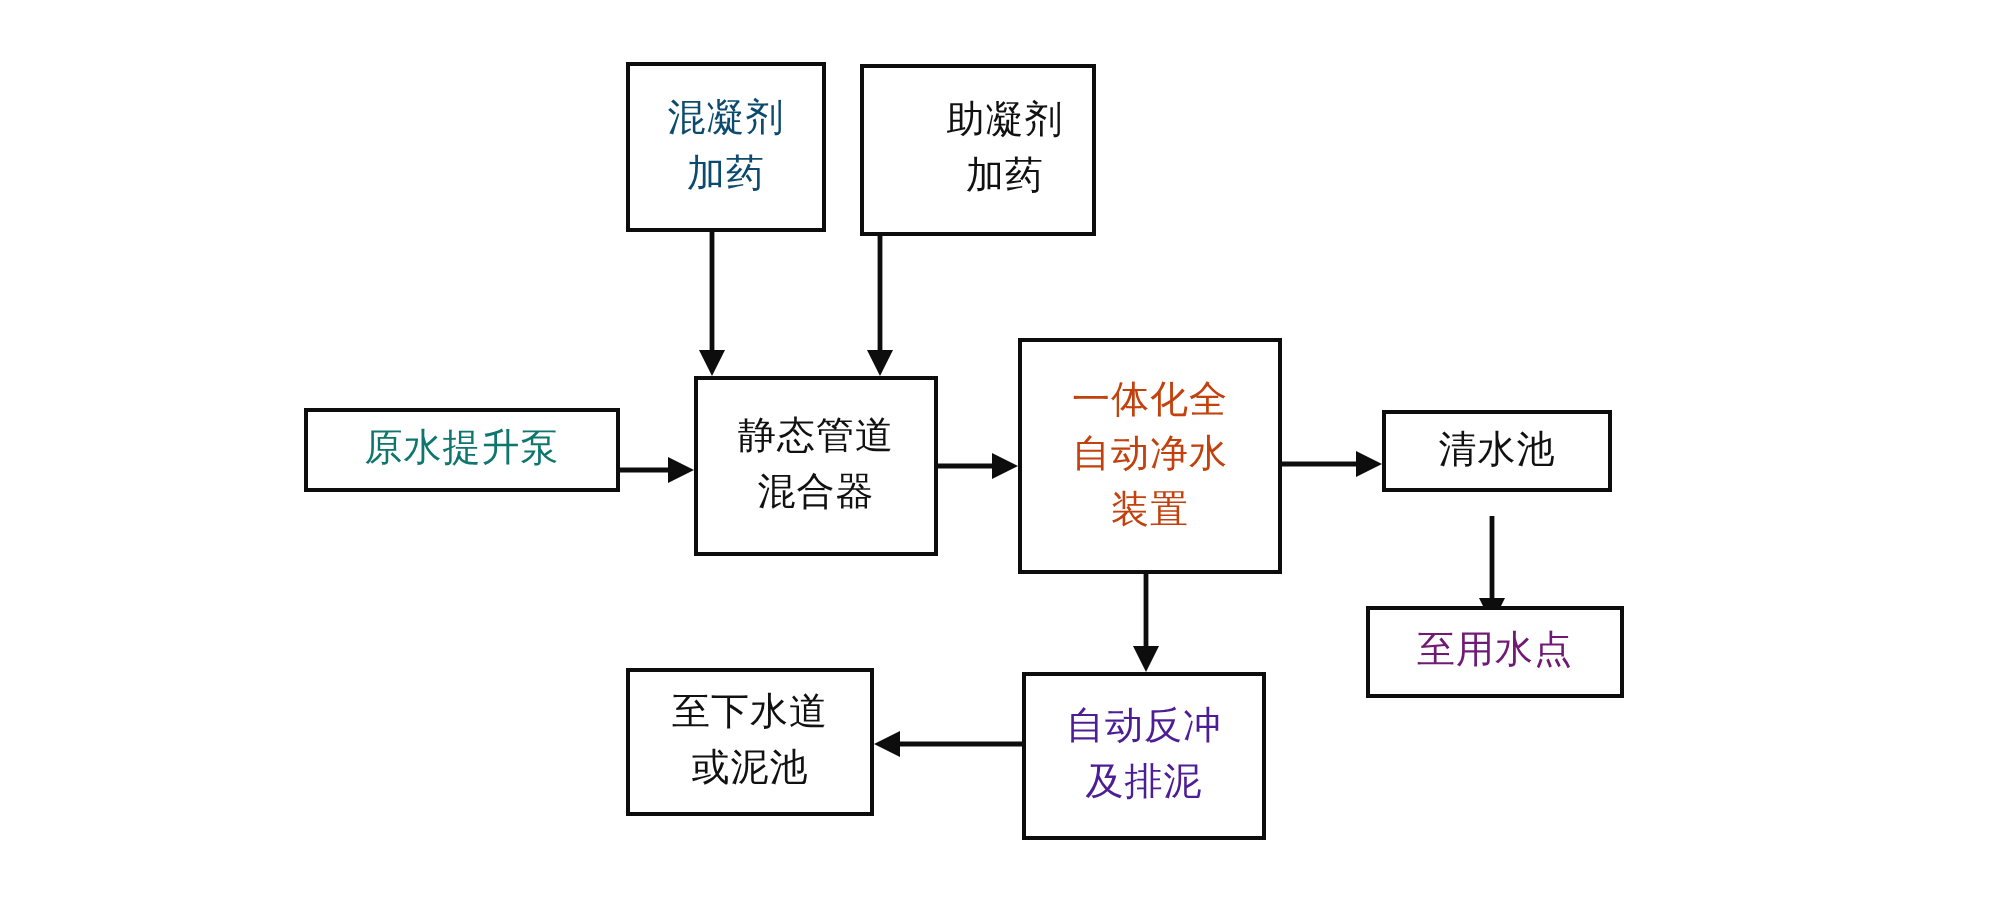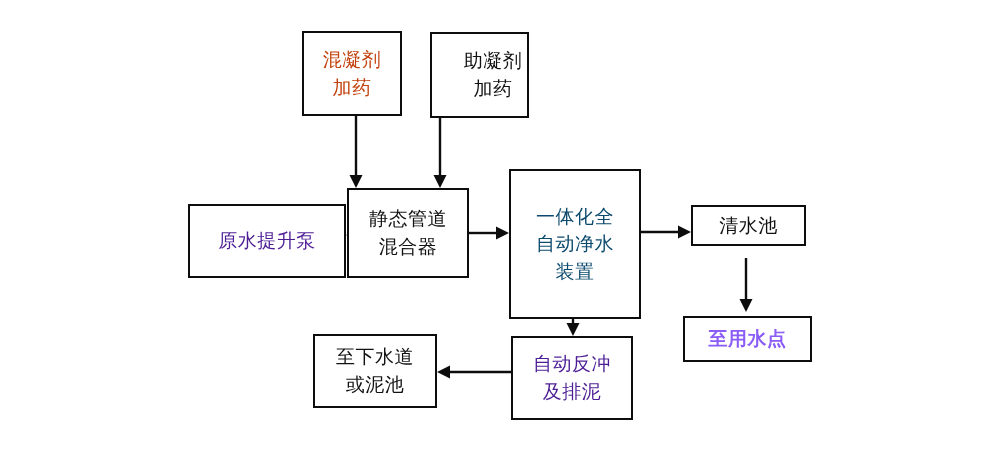--- a/index.html
+++ b/index.html
@@ -88,30 +88,30 @@
       <g>
         <line x1="573" y1="287" x2="573" y2="323" stroke="#0d0d0d"></line>
         <polygon points="566.5,323 579.5,323 573,336" fill="#0d0d0d"></polygon>
       </g>
       <g>
         <line x1="511" y1="372" x2="450" y2="372" stroke="#0d0d0d"></line>
         <polygon points="450,365.5 450,378.5 437,372" fill="#0d0d0d"></polygon>
       </g>
     </svg>
   <div id="nodes-layer">
-      <div class="node" style="left: 302px; top: 31px; width: 100px; height: 85px; border-color: rgb(13, 13, 13); color: #c2410c;"><span class="label">混凝剂
+      <div class="node" style="left: 313px; top: 31px; width: 100px; height: 85px; border-color: rgb(13, 13, 13); color: #0c4a6e;"><span class="label">混凝剂
 加药</span></div>
-      <div class="node" style="left: 430px; top: 32px; width: 99px; height: 86px; border-color: rgb(13, 13, 13); color: rgb(17, 17, 17); padding-left: 27px;"><span class="label">助凝剂
+      <div class="node" style="left: 430px; top: 32px; width: 118px; height: 86px; border-color: rgb(13, 13, 13); color: rgb(17, 17, 17); padding-left: 27px;"><span class="label">助凝剂
 加药</span></div>
-      <div class="node" style="left: 152px; top: 204px; width: 158px; height: 74px; border-color: rgb(13, 13, 13); color: #4c1d95; margin-left: 36px;"><span class="label">原水提升泵</span></div>
+      <div class="node" style="left: 152px; top: 204px; width: 158px; height: 42px; border-color: rgb(13, 13, 13); color: #0f766e;"><span class="label">原水提升泵</span></div>
       <div class="node" style="left: 347px; top: 188px; width: 122px; height: 90px; border-color: rgb(13, 13, 13); color: rgb(17, 17, 17);"><span class="label">静态管道
 混合器</span></div>
-      <div class="node" style="left: 509px; top: 169px; width: 132px; height: 150px; border-color: rgb(13, 13, 13); color: #0c4a6e;"><span class="label">一体化全
+      <div class="node" style="left: 509px; top: 169px; width: 132px; height: 118px; border-color: rgb(13, 13, 13); color: #c2410c;"><span class="label">一体化全
 自动净水
 装置</span></div>
       <div class="node" style="left: 691px; top: 205px; width: 115px; height: 41px; border-color: rgb(13, 13, 13); color: rgb(17, 17, 17);"><span class="label">清水池</span></div>
-      <div class="node" style="left: 683px; top: 316px; width: 129px; height: 46px; border-color: rgb(13, 13, 13); color: #8b5cf6; font-weight: bold;"><span class="label">至用水点</span></div>
+      <div class="node" style="left: 683px; top: 303px; width: 129px; height: 46px; border-color: rgb(13, 13, 13); color: #701a75;"><span class="label">至用水点</span></div>
       <div class="node" style="left: 511px; top: 336px; width: 122px; height: 84px; border-color: rgb(13, 13, 13); color: #4c1d95;"><span class="label">自动反冲
 及排泥</span></div>
       <div class="node" style="left: 313px; top: 334px; width: 124px; height: 74px; border-color: rgb(13, 13, 13); color: rgb(17, 17, 17);"><span class="label">至下水道
 或泥池</span></div>
     </div>
 </div>
 
 </body></html>

